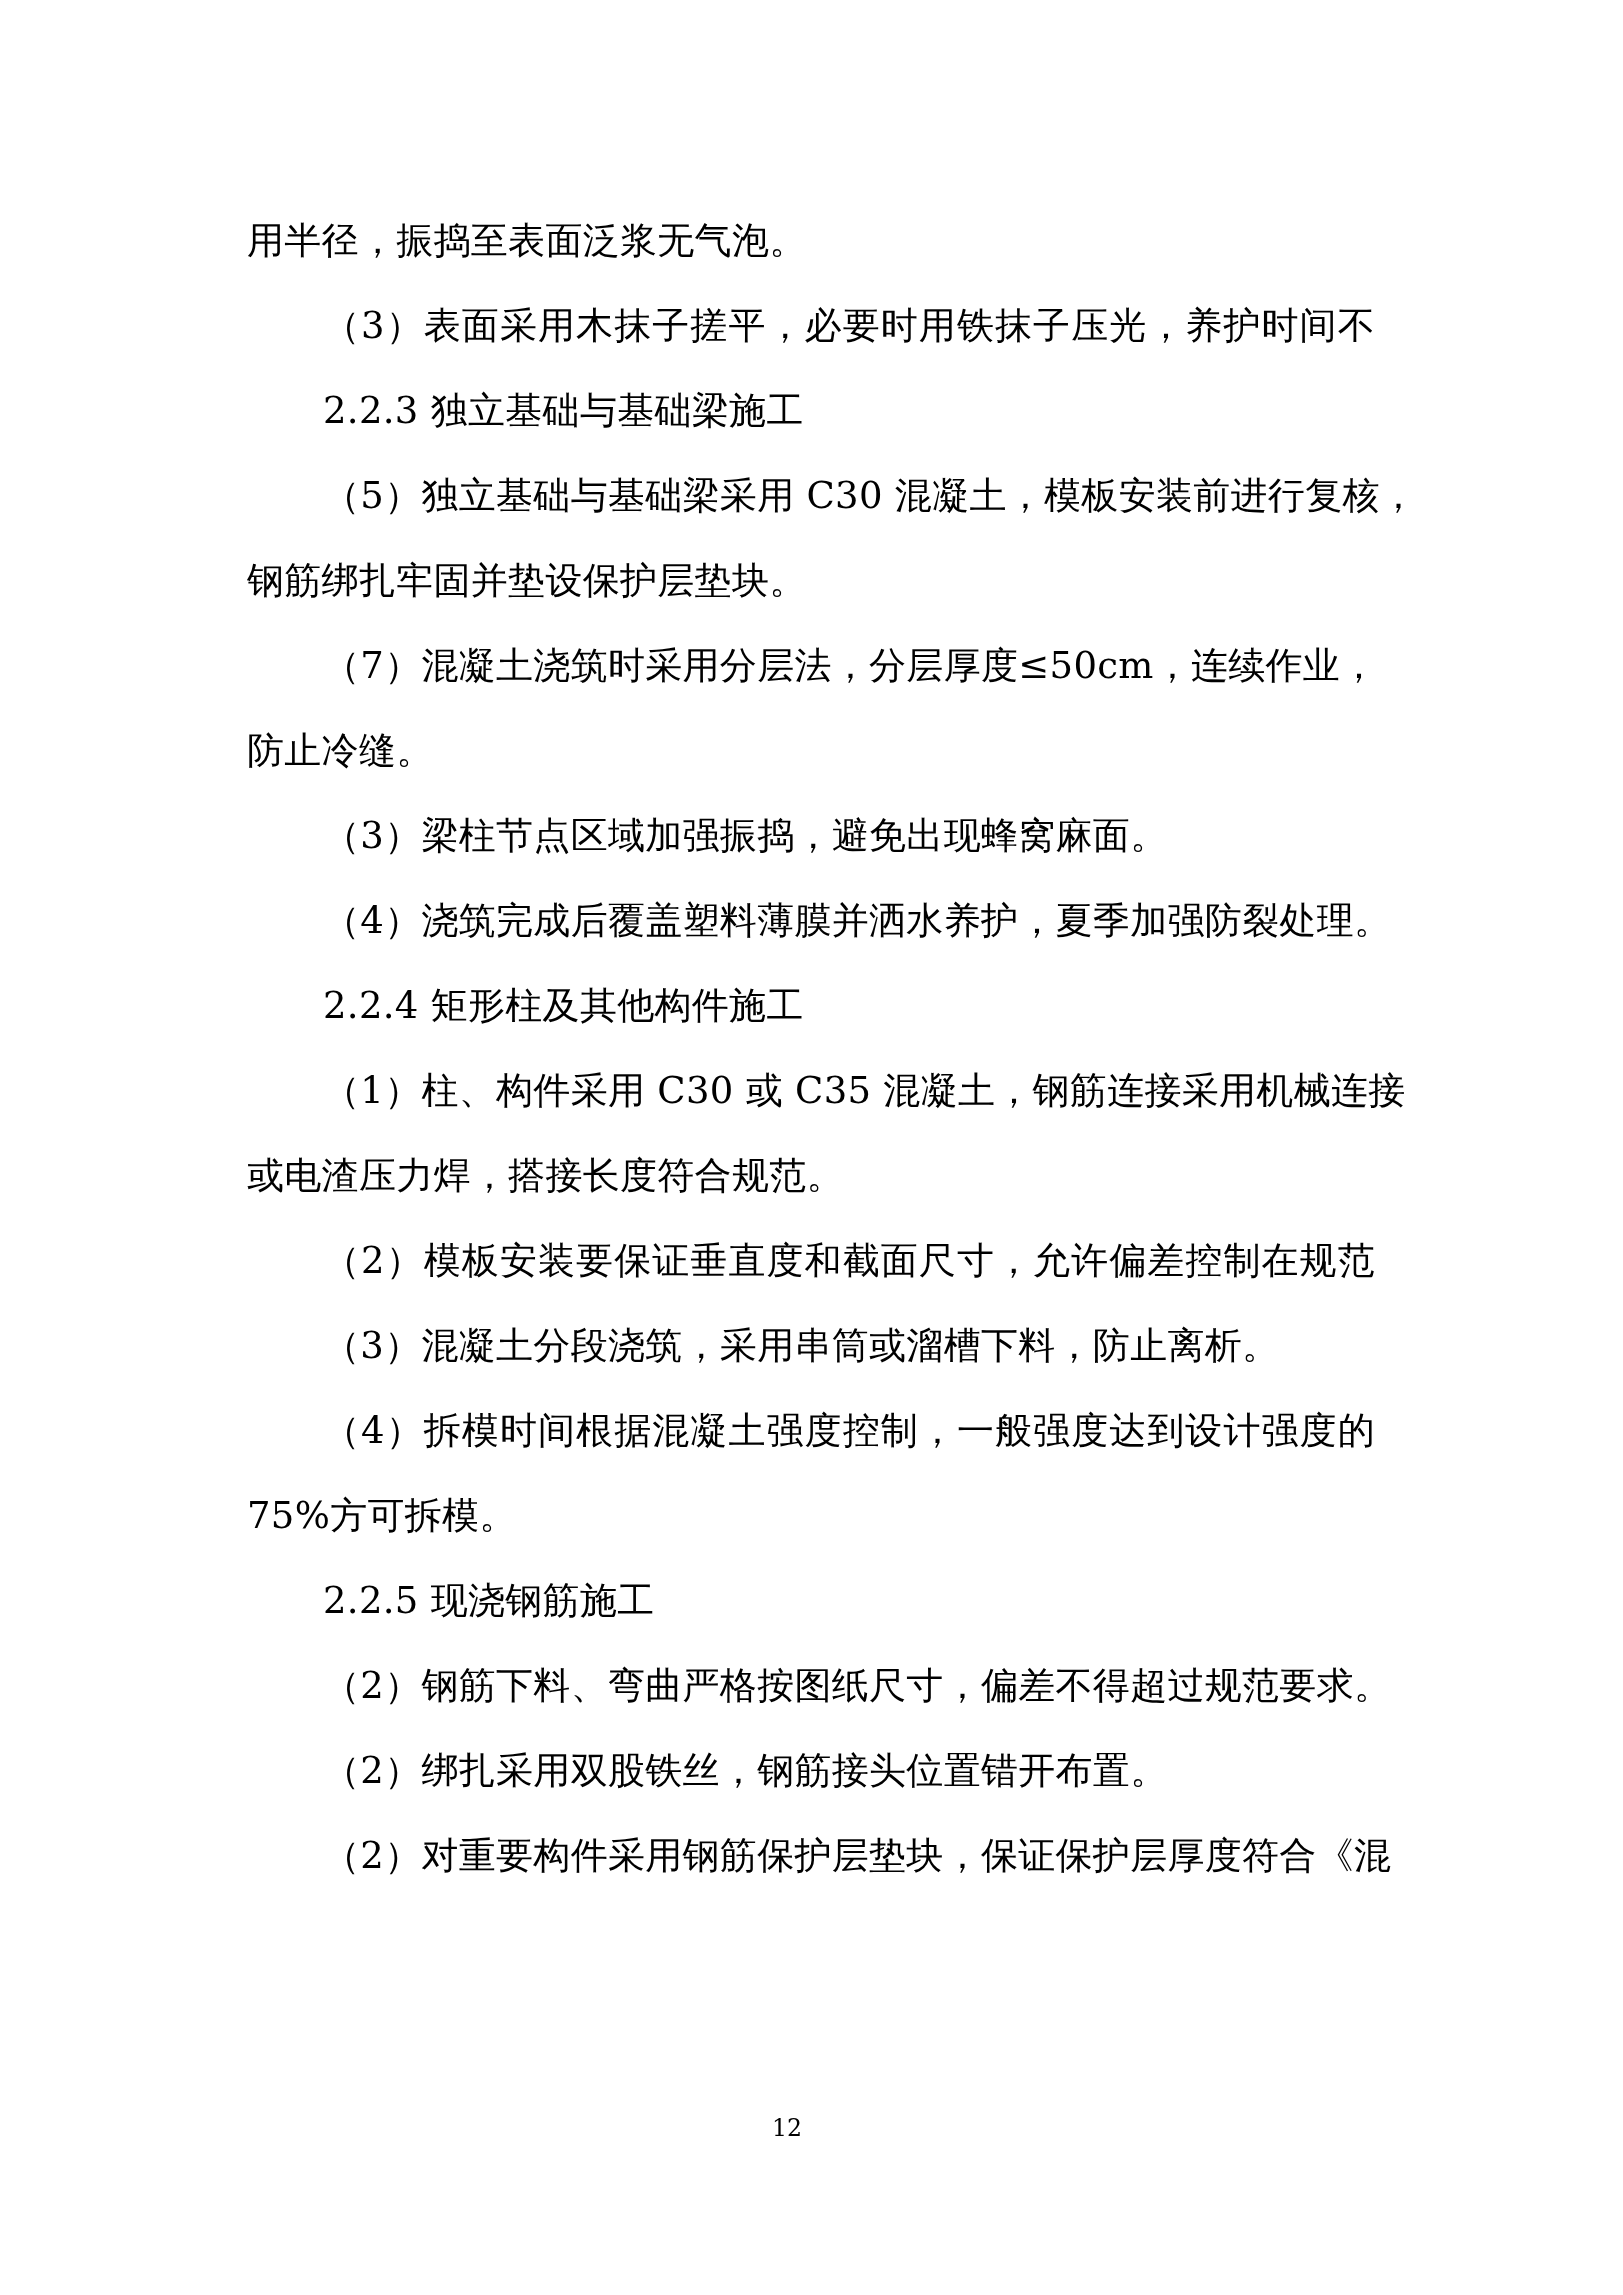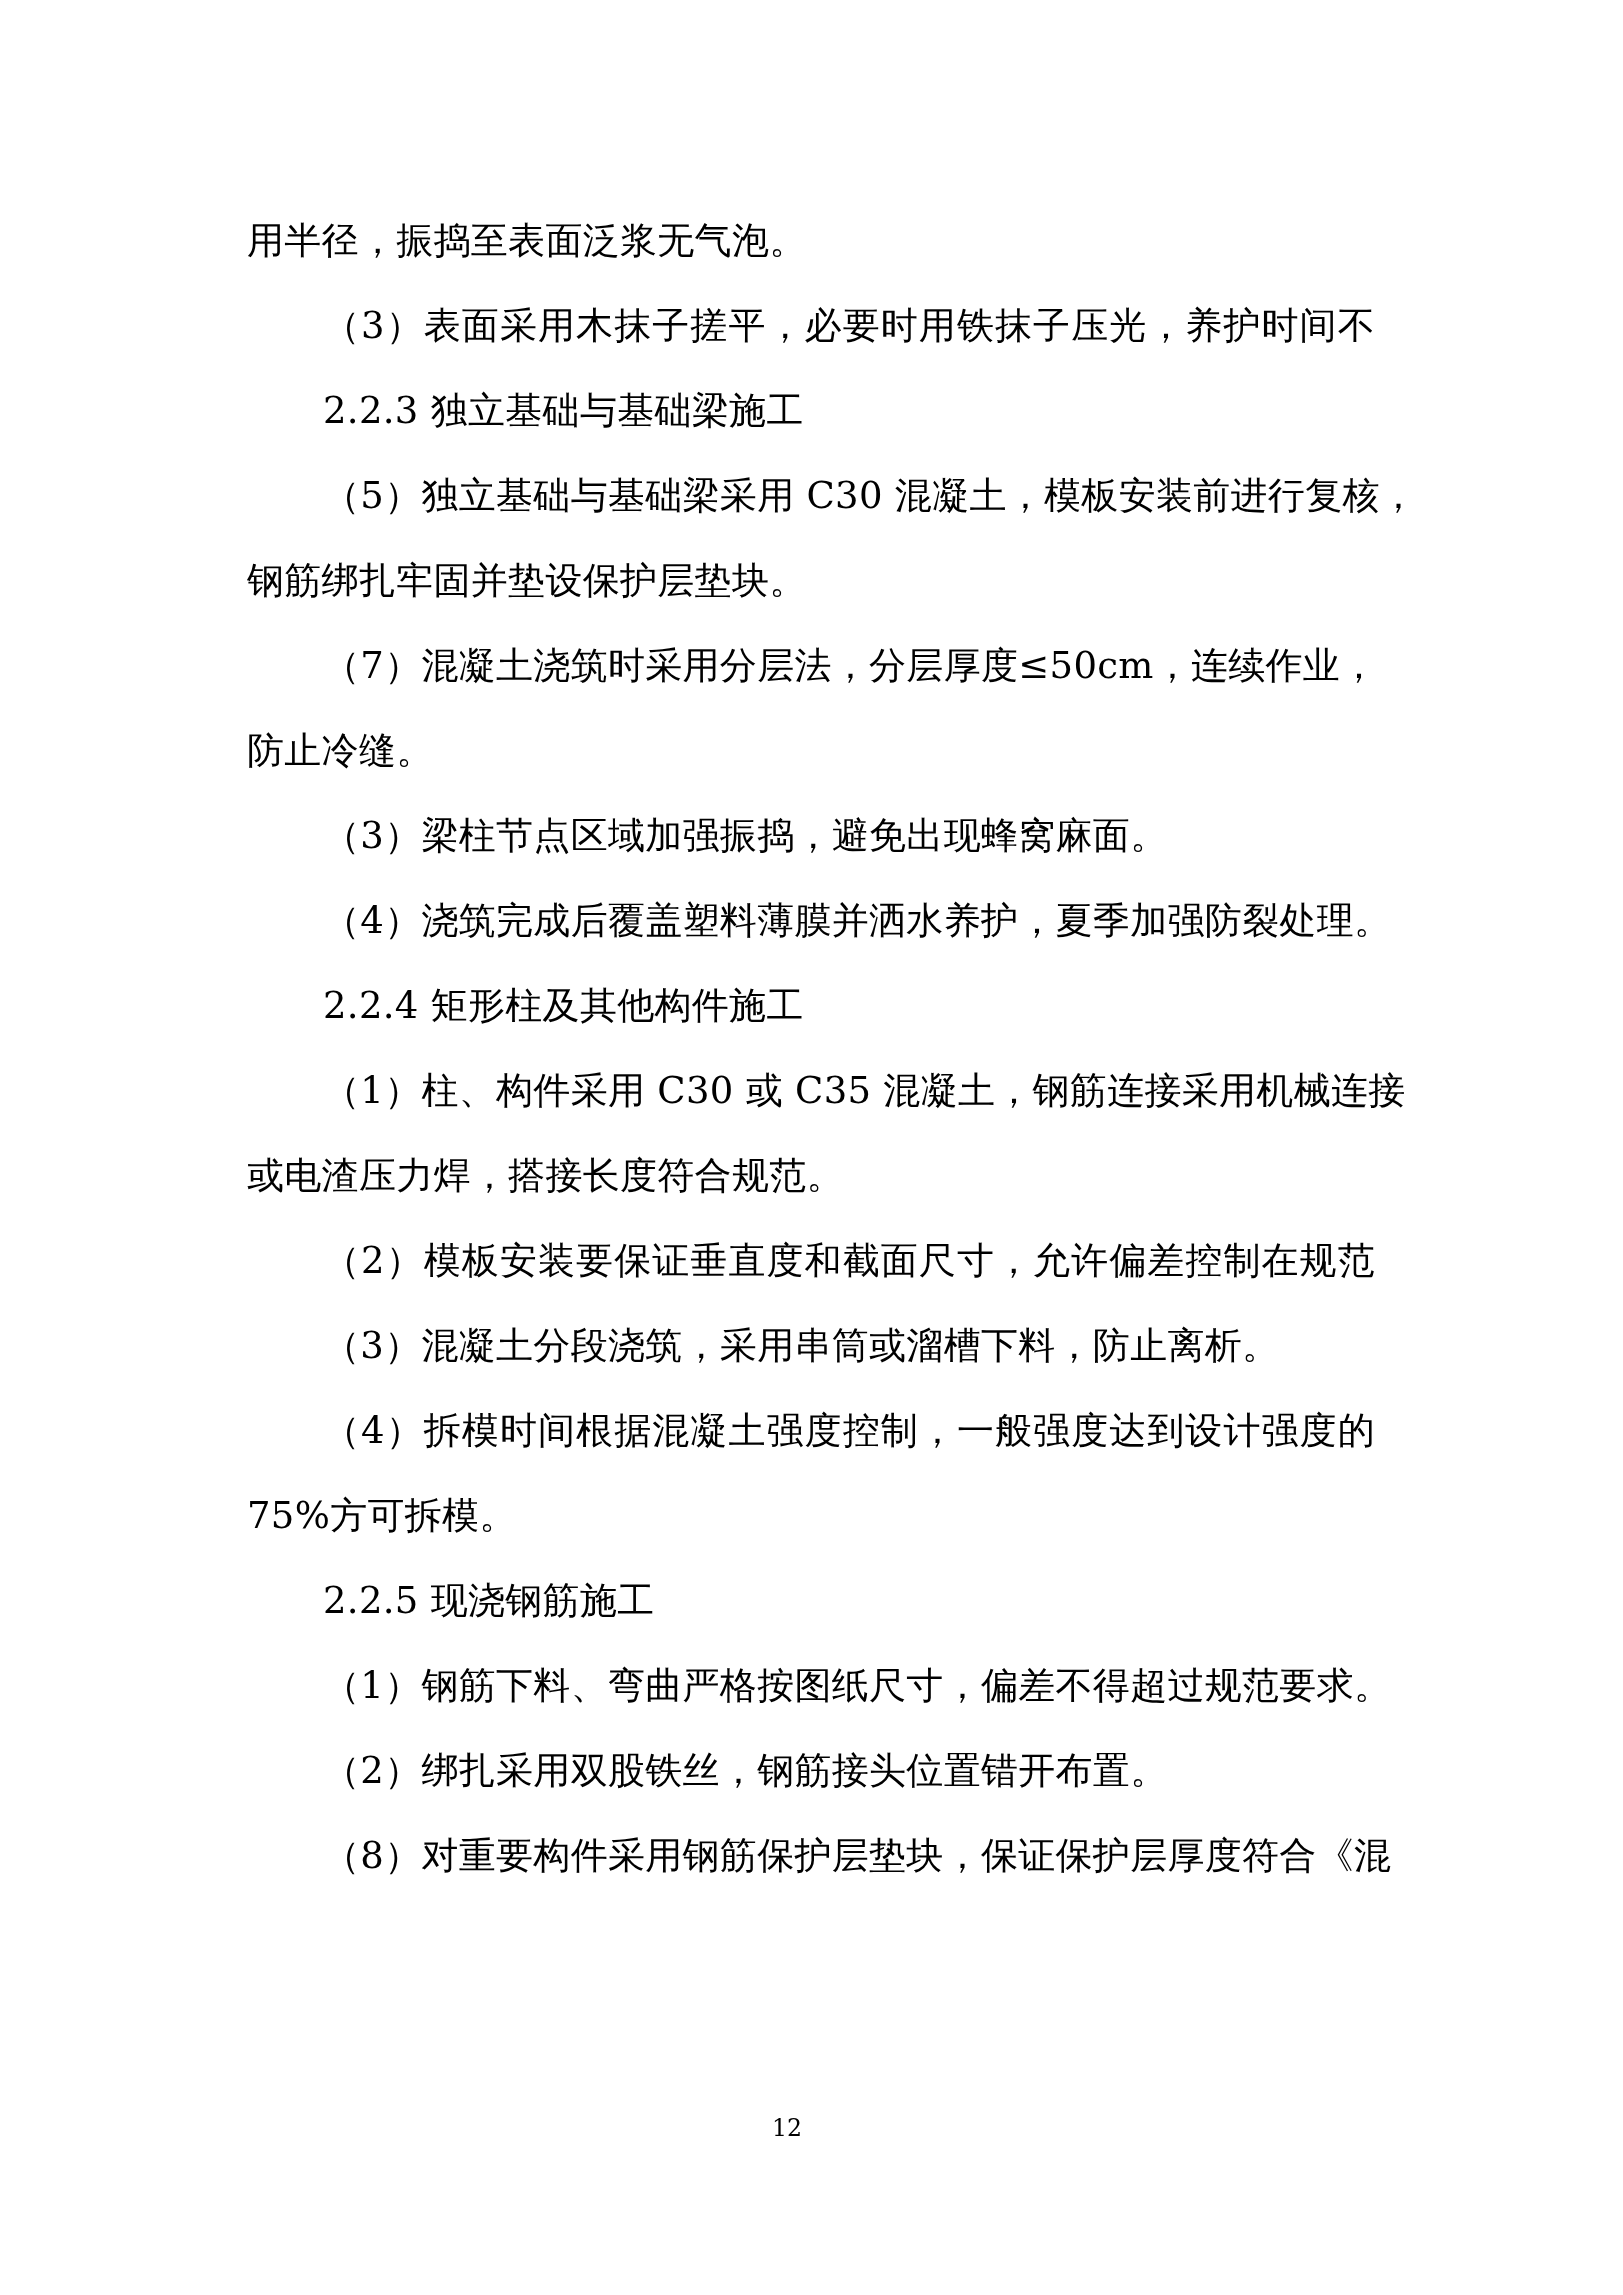--- a/index.html
+++ b/index.html
@@ -72,20 +72,20 @@
     <span class="line indent">（3）梁柱节点区域加强振捣，避免出现蜂窝麻面。</span>
     <span class="line indent justify-full">（4）浇筑完成后覆盖塑料薄膜并洒水养护，夏季加强防裂处理。</span>
     <span class="line heading">2.2.4 矩形柱及其他构件施工</span>
     <span class="line indent justify-full">（1）柱、构件采用 C30 或 C35 混凝土，钢筋连接采用机械连接</span>
     <span class="line">或电渣压力焊，搭接长度符合规范。</span>
     <span class="line indent justify-full">（2）模板安装要保证垂直度和截面尺寸，允许偏差控制在规范</span>
     <span class="line indent">（3）混凝土分段浇筑，采用串筒或溜槽下料，防止离析。</span>
     <span class="line indent justify-full">（4）拆模时间根据混凝土强度控制，一般强度达到设计强度的</span>
     <span class="line">75%方可拆模。</span>
     <span class="line heading">2.2.5 现浇钢筋施工</span>
-    <span class="line indent justify-full">（1）钢筋下料、弯曲严格按图纸尺寸，偏差不得超过规范要求。</span>
+    <span class="line indent justify-full">（2）钢筋下料、弯曲严格按图纸尺寸，偏差不得超过规范要求。</span>
     <span class="line indent">（2）绑扎采用双股铁丝，钢筋接头位置错开布置。</span>
-    <span class="line indent justify-full">（8）对重要构件采用钢筋保护层垫块，保证保护层厚度符合《混</span>
+    <span class="line indent justify-full">（2）对重要构件采用钢筋保护层垫块，保证保护层厚度符合《混</span>
   </div>
 
   <div class="page-number">12</div>
 </div>
 
 
 </body></html>

